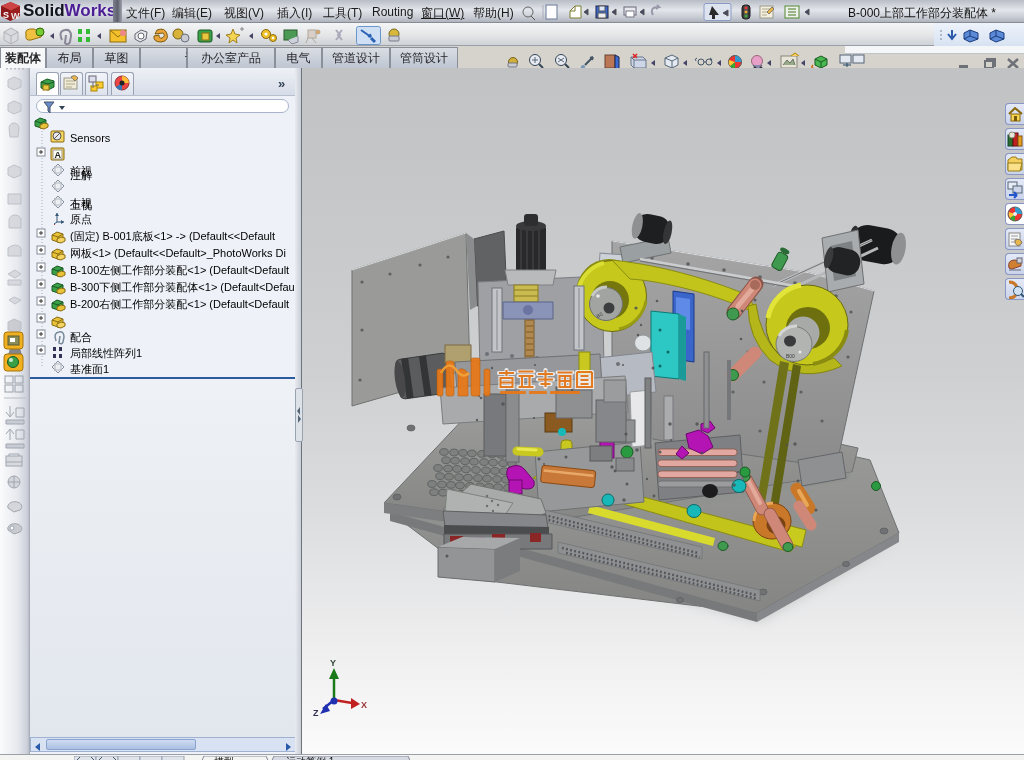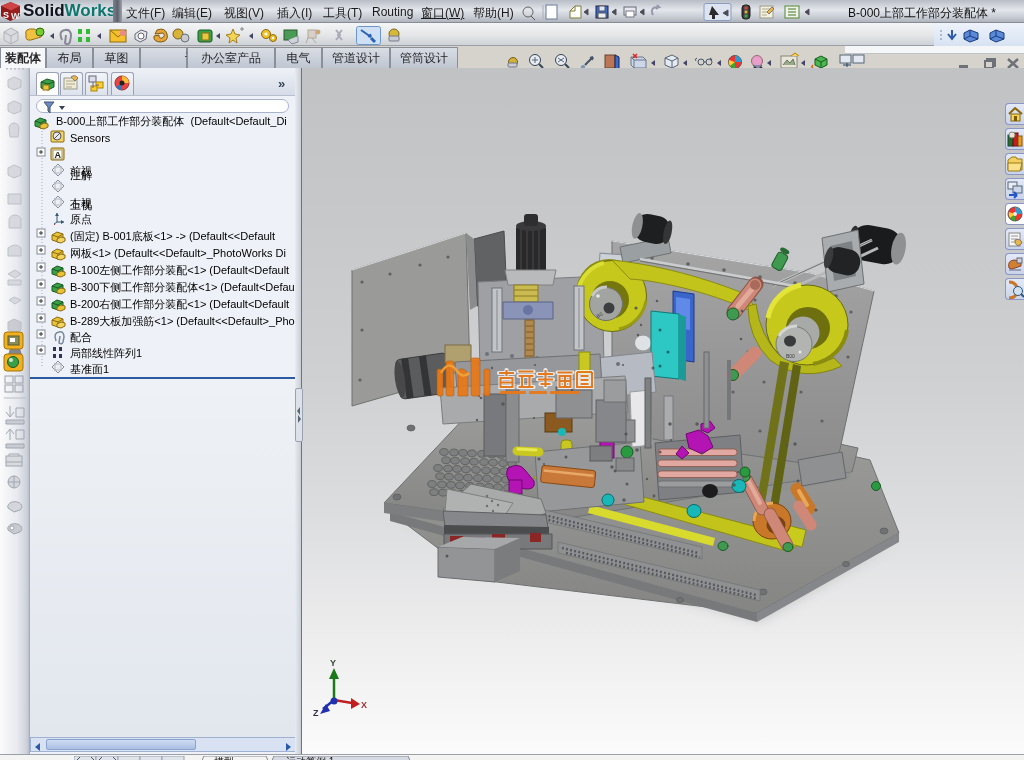--- a/index.html
+++ b/index.html
@@ -6,21 +6,21 @@
   html,body { width:1024px; height:760px; overflow:hidden; font-family:"Liberation Sans", sans-serif; }
   body { position:relative; background:#d6d3cd; }
   .abs { position:absolute; }
 
   
   #titlebar { left:0; top:0; width:1024px; height:23px;
     background:linear-gradient(#b8bdc6, #e3e6eb 45%, #c6cad2 80%, #aeb3bc);
     border-bottom:1px solid #888c94; }
   #swlogo { left:1px; top:2px; width:19px; height:19px; }
   #swtext { left:23px; top:1px; font-size:17px; font-weight:bold; color:#11131d; letter-spacing:0px; }
-  #swtext .lt { color:#0f766e; font-weight:bold; }
+  #swtext .lt { color:#4c1d95; font-weight:bold; }
   #menudiv { left:113px; top:0px; width:9px; height:22px; background:linear-gradient(90deg,#7d828e,#5d626e,#9ca1ab); }
   .menu { top:5px; font-size:12px; color:#1a1a1a; }
 
   
   #toolbar2 { left:0; top:23px; width:1024px; height:23px;
     background:linear-gradient(#f4f5f6, #e4e6e8 55%, #cfd2d6); border-bottom:1px solid #9aa0a8; }
   #tb2right { right:0; top:23px; width:90px; height:23px; background:linear-gradient(#eef3fb,#d7e2f2); }
 
   
   #tabrow { left:0; top:46px; width:1024px; height:22px; background:#d6d3cd; }
@@ -867,33 +867,31 @@
         <path d="M4 11 q-3 -8 3 -9 q5 -1 5 5 l-1 5 q-1 3 -4 1 l1 -7" stroke="#789" fill="none" stroke-width="1.5"></path>
       </g>
       <g transform="translate(52,346)" fill="#335">
         <rect x="1" y="1" width="3" height="4"></rect>
         <rect x="1" y="8" width="3" height="4"></rect>
         <rect x="7" y="1" width="3" height="4"></rect>
         <rect x="7" y="8" width="3" height="4"></rect>
       </g>
       <use href="#plane" x="51" y="360"></use>
     </svg>
-    <div class="trow" style="left:26px;top:0px;">B-000上部工作部分装配体&nbsp;&nbsp;(Default&lt;Default_Di</div>
     <div class="trow" style="left:40px;top:17px;">Sensors</div>
     <div class="trow" style="left:40px;top:34px;margin-top:20px;">注解</div>
     <div class="trow" style="left:40px;top:50px;">前视</div>
     <div class="trow" style="left:40px;top:84px;">上视</div>
     <div class="trow" style="left:40px;top:82px;">右视</div>
     <div class="trow" style="left:40px;top:98px;">原点</div>
     <div class="trow" style="left:40px;top:115px;">(固定) B-001底板&lt;1&gt; -&gt; (Default&lt;&lt;Default</div>
     <div class="trow" style="left:40px;top:132px;">网板&lt;1&gt; (Default&lt;&lt;Default&gt;_PhotoWorks Di</div>
     <div class="trow" style="left:40px;top:149px;">B-100左侧工作部分装配&lt;1&gt; (Default&lt;Default</div>
     <div class="trow" style="left:40px;top:166px;">B-300下侧工作部分装配体&lt;1&gt; (Default&lt;Defau</div>
     <div class="trow" style="left:40px;top:183px;">B-200右侧工作部分装配&lt;1&gt; (Default&lt;Default</div>
-    <div class="trow" style="left:40px;top:200px;">B-289大板加强筋&lt;1&gt; (Default&lt;&lt;Default&gt;_Pho</div>
     <div class="trow" style="left:40px;top:216px;">配合</div>
     <div class="trow" style="left:40px;top:232px;">局部线性阵列1</div>
     <div class="trow" style="left:40px;top:248px;">基准面1</div>
   </div>
   <div class="abs" id="blueline"></div>
   <div class="abs" id="panelbottom"></div>
   <div class="abs" id="hscroll"></div>
   <div class="abs" id="hthumb"></div>
   <div class="abs" style="left:32px;top:739px;"><svg width="262" height="12" viewBox="0 0 262 12">
       <polygon points="8,2 3,6 8,10" fill="#2a5aa8"></polygon>

